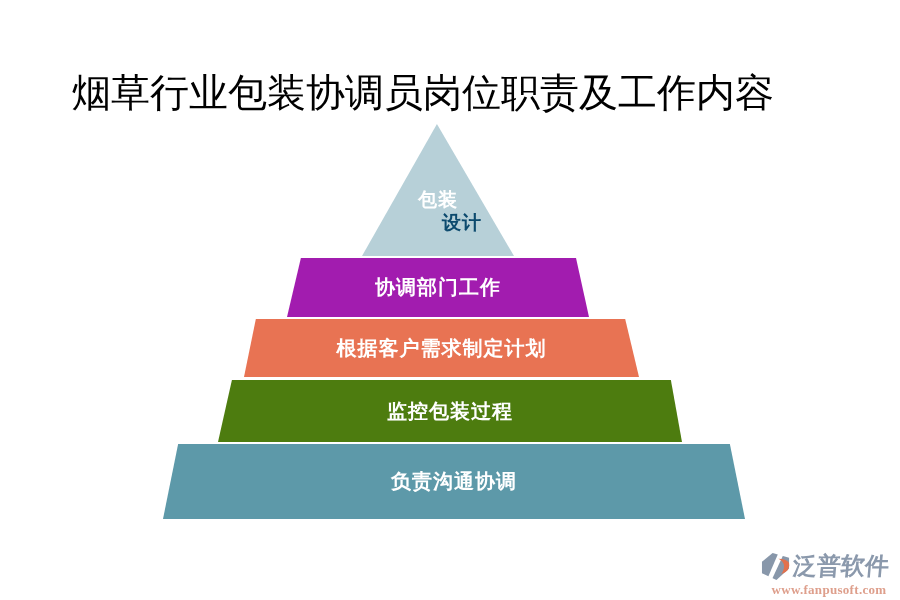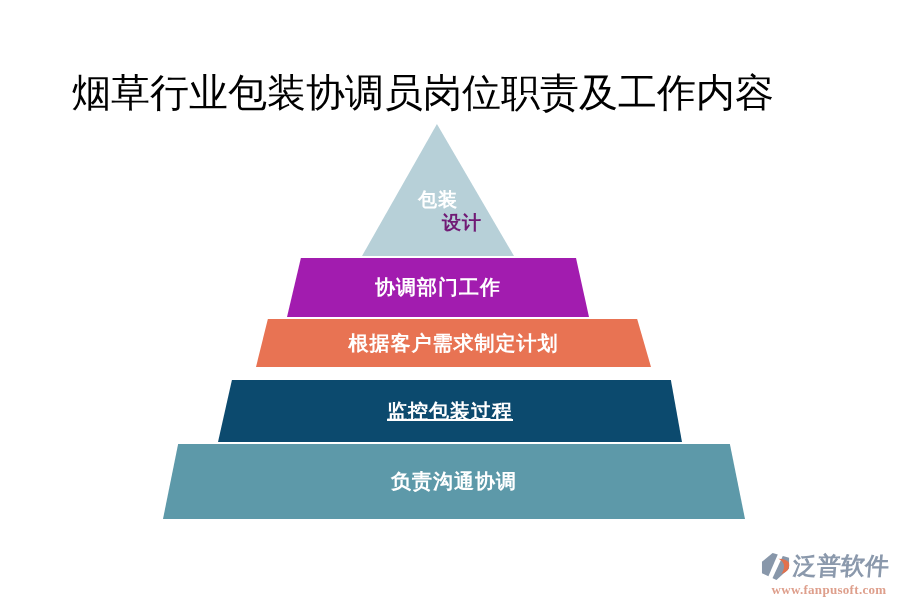--- a/index.html
+++ b/index.html
@@ -44,21 +44,21 @@
     box-sizing: border-box;
     padding-bottom: 22px;
     font-size: 19px;
     line-height: 23px;
   }
   .tier-2 {
     left: 287px; top: 258px; width: 302px; height: 59px;
     clip-path: polygon(4.6% 0, 95.7% 0, 100% 100%, 0 100%);
   }
   .tier-3 {
-    left: 256px; top: 319px; width: 395px; height: 48px;
+    left: 244px; top: 319px; width: 395px; height: 58px;
     clip-path: polygon(3.0% 0, 96.5% 0, 100% 100%, 0 100%);
   }
   .tier-4 {
     left: 218px; top: 380px; width: 464px; height: 62px;
     clip-path: polygon(3.0% 0, 97.6% 0, 100% 100%, 0 100%);
   }
   .tier-5 {
     left: 163px; top: 444px; width: 582px; height: 75px;
     clip-path: polygon(2.6% 0, 97.4% 0, 100% 100%, 0 100%);
   }
@@ -100,32 +100,32 @@
 <body>
 
 <div class="stage">
 
   <h1 class="title" style="color: rgb(0, 0, 0);">烟草行业包装协调员岗位职责及工作内容</h1>
 
   <div class="pyramid">
 
     <div class="tier tier-1" style="background-color: rgb(183, 208, 216);">
       <span style="color: rgb(255, 255, 255);">包装</span>
-      <span style="color: #701a75; margin-left: 48px;">设计</span>
+      <span style="color: #0c4a6e; margin-left: 48px;">设计</span>
     </div>
 
     <div class="tier tier-2" style="background-color: #a21caf;">
       <span style="color: rgb(255, 255, 255);">协调部门工作</span>
     </div>
 
     <div class="tier tier-3" style="background-color: rgb(232, 115, 83);">
       <span style="color: rgb(255, 255, 255);">根据客户需求制定计划</span>
     </div>
 
-    <div class="tier tier-4" style="background-color: #0c4a6e; text-decoration: underline;">
+    <div class="tier tier-4" style="background-color: #4d7c0f;">
       <span style="color: rgb(255, 255, 255);">监控包装过程</span>
     </div>
 
     <div class="tier tier-5" style="background-color: rgb(93, 153, 169);">
       <span style="color: rgb(255, 255, 255);">负责沟通协调</span>
     </div>
 
   </div>
 
   <div class="brand">

